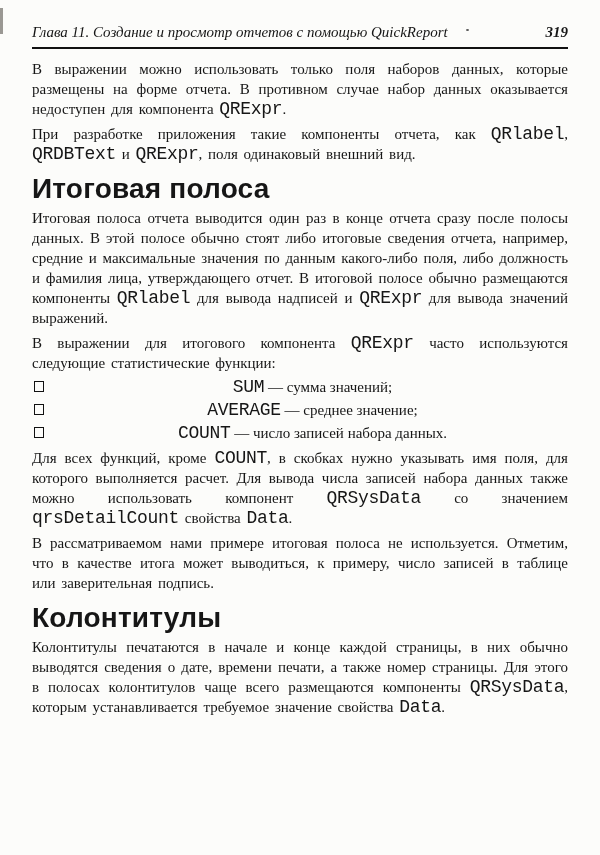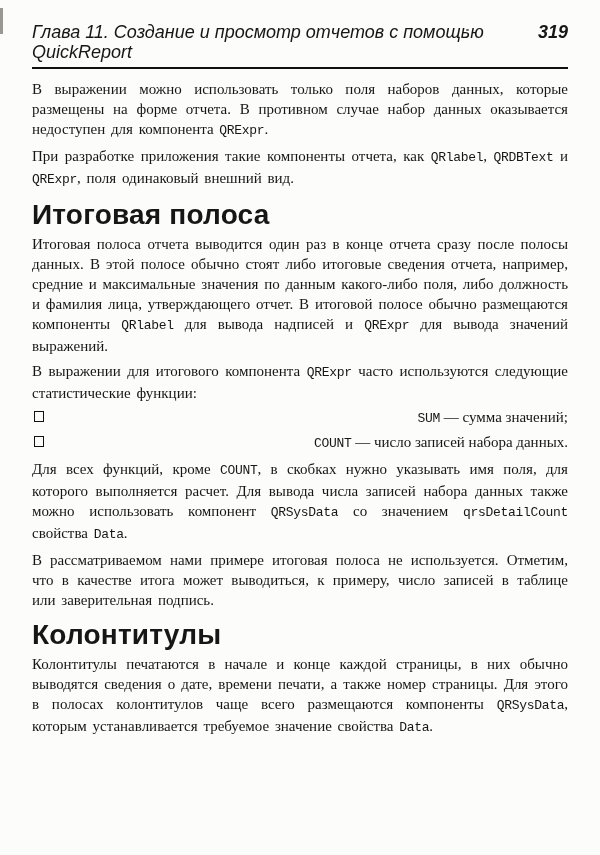--- a/index.html
+++ b/index.html
@@ -19,23 +19,23 @@
     padding: 22px 32px 0 32px;
     overflow: hidden;
     font-family: "Liberation Serif", serif;
     font-size: 15px;
     line-height: 20px;
   }
   .running-header {
     display: flex;
     justify-content: space-between;
     align-items: flex-start;
-    font-family: Liberation Sans, sans-serif;
+    font-family: Liberation Serif, serif;
     font-style: italic;
-    font-size: 18px;
+    font-size: 15px;
     font-weight: 500;
     border-bottom: 2.5px solid #111;
     padding-bottom: 5px;
   }
   .running-header .pageno {
     font-weight: 600;
   }
   p.body-par {
     margin: 5px 0 0 0;
     text-align: justify;
@@ -47,33 +47,33 @@
   h1.section-heading {
     font-family: "Liberation Sans", sans-serif;
     font-size: 28px;
     line-height: 26px;
     font-weight: 700;
     letter-spacing: 0.2px;
     margin: 12px 0 6px 0;
   }
   .mono {
     font-family: "Liberation Mono", monospace;
-    font-size: 13px;
+    font-size: 18px;
     letter-spacing: -0.3px;
   }
   ul.fn-list {
     list-style: none;
     margin: 4px 0 0 0;
     padding: 0;
   }
   ul.fn-list li {
     position: relative;
     padding-left: 25px;
     margin: 0 0 3px 0;
-    text-align: right;
+    text-align: center;
   }
   .sq-bullet {
     position: absolute;
     left: 2px;
     top: 4px;
     width: 8px;
     height: 9px;
     border: 1.7px solid #111;
     background: transparent;
   }
@@ -119,20 +119,24 @@
   <ul class="fn-list">
     <li>
       <span class="sq-bullet"></span>
       <span class="li-text"><span class="mono">SUM</span><span> — сумма значений;</span></span>
     </li>
     <li>
       <span class="sq-bullet"></span>
     </li>
     <li>
       <span class="sq-bullet"></span>
+      <span class="li-text"><span class="mono">AVERAGE</span><span> — среднее значение;</span></span>
+    </li>
+    <li>
+      <span class="sq-bullet"></span>
       <span class="li-text"><span class="mono">COUNT</span><span> — число записей набора данных.</span></span>
     </li>
   </ul>
 
   <p class="body-par"><span>Для всех функций, кроме </span><span class="mono">COUNT</span><span>, в скобках нужно указывать имя поля, для которого выполняется расчет. Для вывода числа записей набора данных также можно использовать компонент </span><span class="mono">QRSysData</span><span> со значением </span><span class="mono">qrsDetailCount</span><span> свойства </span><span class="mono">Data</span><span>.</span></p>
   <p class="body-par"><span>В рассматриваемом нами примере итоговая полоса не используется. Отметим, что в качестве итога может выводиться, к примеру, число записей в таблице или заверительная подпись.</span></p>
 
   <h1 class="section-heading">Колонтитулы</h1>
 
   <p class="body-par"><span>Колонтитулы печатаются в начале и конце каждой страницы, в них обычно выводятся сведения о дате, времени печати, а также номер страницы. Для этого в полосах колонтитулов чаще всего размещаются компоненты </span><span class="mono">QRSysData</span><span>, которым устанавливается требуемое значение свойства </span><span class="mono">Data</span><span>.</span></p>

